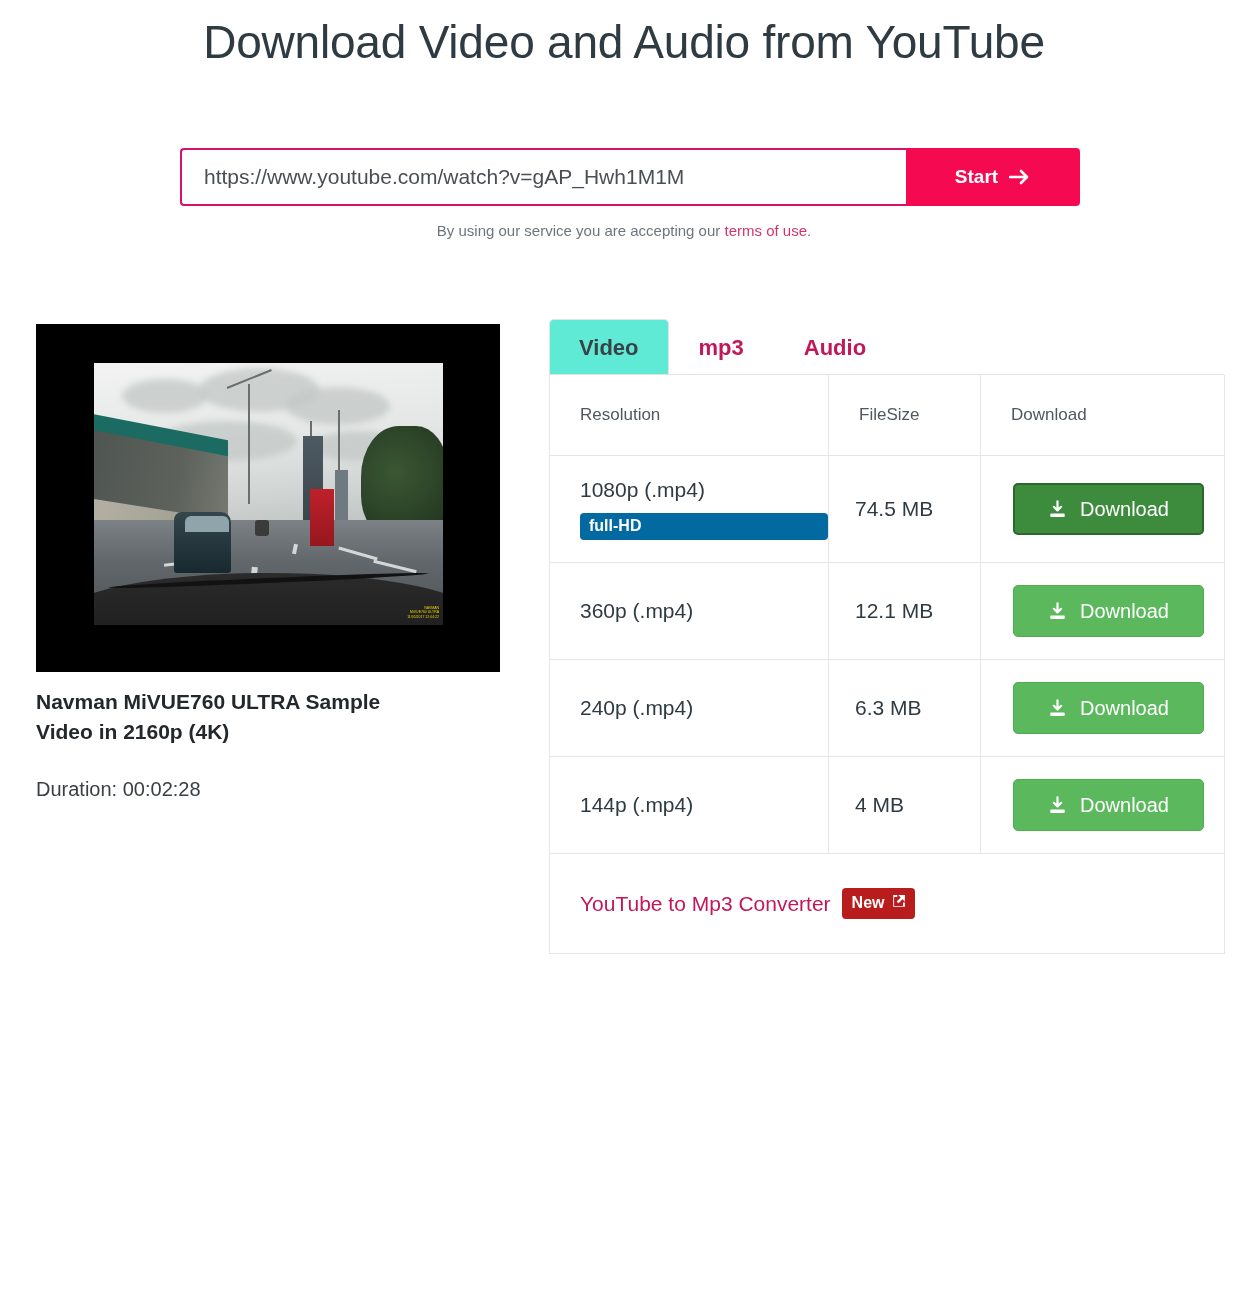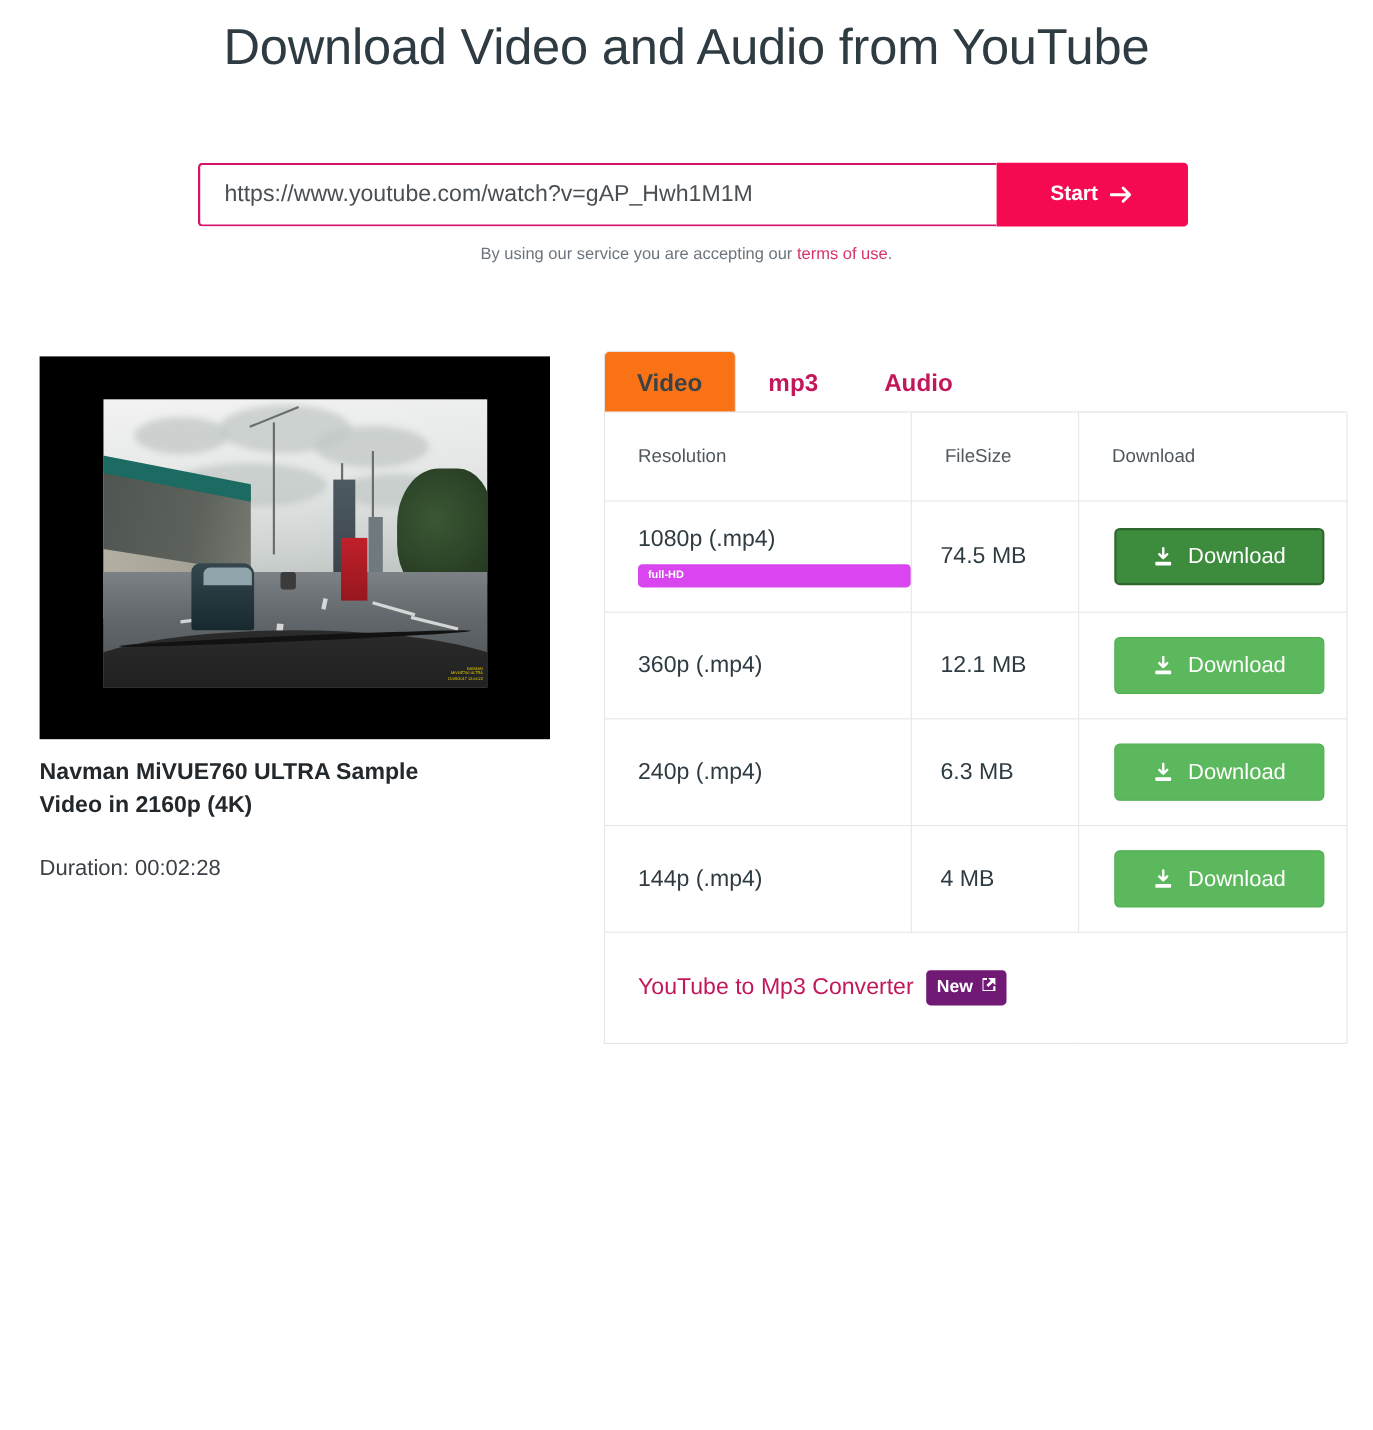--- a/index.html
+++ b/index.html
@@ -276,21 +276,21 @@
     cursor: pointer;
     color: #c2185b;
     line-height: 1;
     background: transparent;
     border: 1px solid transparent;
     border-bottom: none;
     box-sizing: border-box;
     text-decoration: none;
   }
   .tab.active {
-    background: #f97316;
+    background: #5eead4;
     color: #3b4247;
     border-color: #e3e3e3;
     border-radius: 5px 5px 0 0;
   }
 
   .table {
     width: 675px;
     border-collapse: collapse;
     table-layout: fixed;
   }
@@ -319,23 +319,23 @@
     height: 86px;
     box-sizing: border-box;
   }
   .table td.size-cell { padding-left: 26px; }
   .table td.dl-cell { padding-left: 32px; }
 
   .res-text { display: inline; }
   .res-inline-badge { margin-left: 11px; }
   .badge-hd {
     display: inline-block;
-    background: #d946ef;
+    background: #0369a1;
     color: #ffffff;
-    font-size: 10px;
+    font-size: 16px;
     font-weight: 700;
     border-radius: 4px;
     padding: 5px 9px 6px 9px;
     line-height: 1;
     vertical-align: middle;
     white-space: nowrap;
   }
   .badge-block { display: block; margin-top: 11px; }
   .nan { font-style: italic; }
 
@@ -369,21 +369,21 @@
   .converter-link {
     color: #c2185b;
     font-size: 21px;
     text-decoration: none;
     vertical-align: middle;
   }
   .badge-new {
     display: inline-flex;
     align-items: center;
     gap: 6px;
-    background: #701a75;
+    background: #b91c1c;
     color: #ffffff;
     font-size: 16px;
     font-weight: 700;
     border-radius: 4px;
     padding: 6px 9px 7px 10px;
     line-height: 1;
     margin-left: 11px;
     vertical-align: middle;
     white-space: nowrap;
   }

